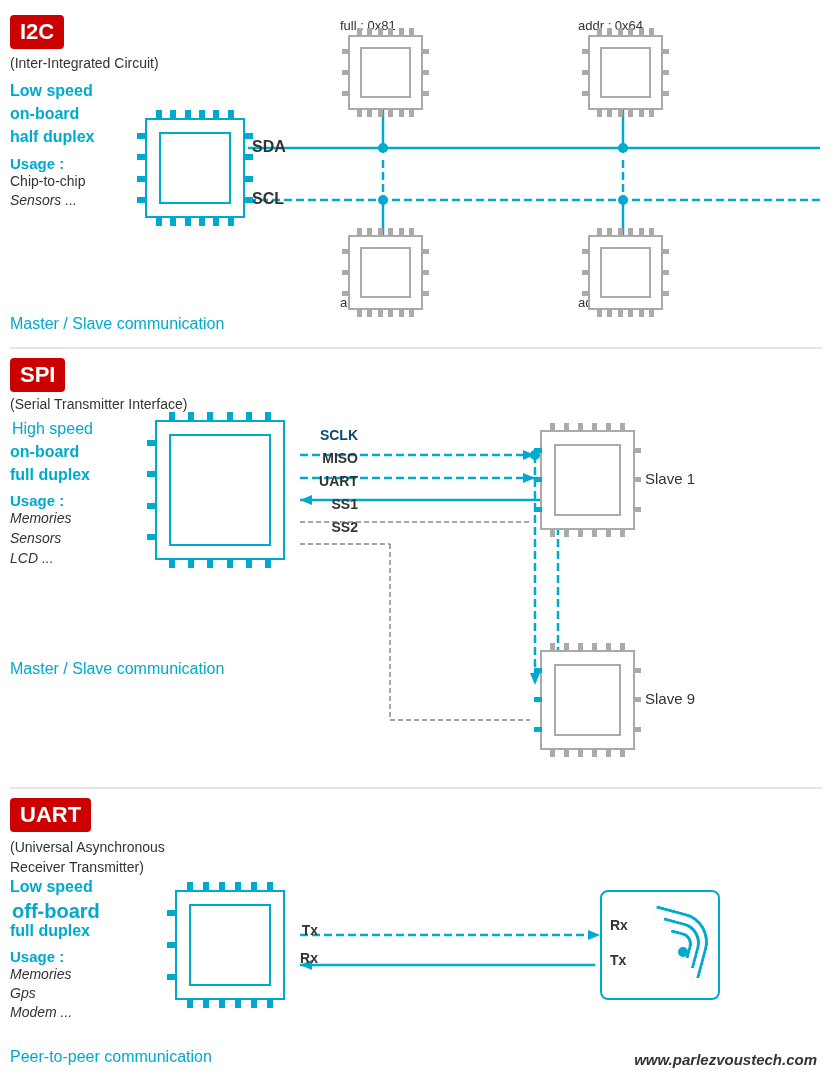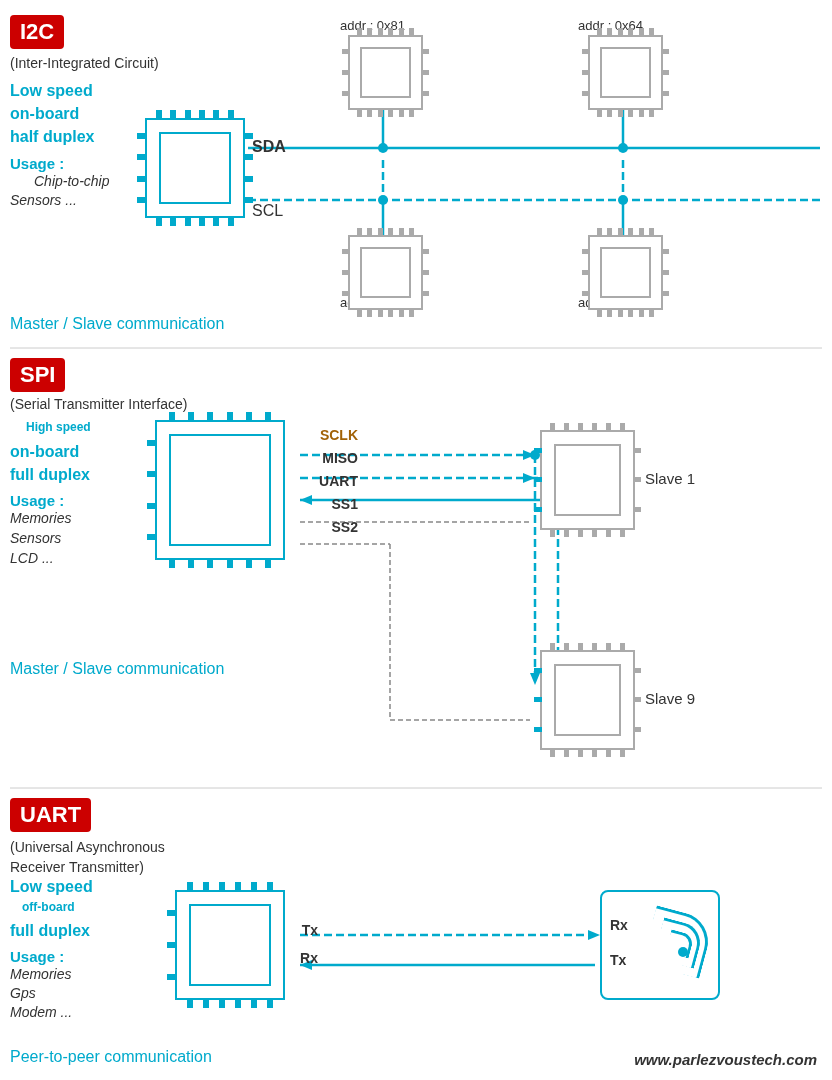--- a/index.html
+++ b/index.html
@@ -105,32 +105,32 @@
   <span class="protocol-badge badge-i2c">I2C</span>
 </div>
 
 <div style="position:absolute; left:10px; top:55px; font-size:14px; color:#333;">(Inter-Integrated Circuit)</div>
 
 <div style="position:absolute; left:10px; top:82px; font-size:16px; color:#00aacc; font-weight:bold;">Low speed</div>
 <div style="position:absolute; left:10px; top:105px; font-size:16px; color:#00aacc; font-weight:bold;">on-board</div>
 <div style="position:absolute; left:10px; top:128px; font-size:16px; color:#00aacc; font-weight:bold;">half duplex</div>
 
 <div style="position:absolute; left:10px; top:155px; font-size:15px; color:#00aacc; font-weight:bold;">Usage :</div>
-<div style="position:absolute; left:10px; top:173px; font-size:14px; color:#333; font-style:italic;margin-left:24px;">Chip-to-chip</div>
+<div style="position:absolute; left:10px; top:173px; font-size:14px; color:#333; ">Chip-to-chip</div>
 <div style="position:absolute; left:10px; top:192px; font-size:14px; color:#333; font-style:italic;">Sensors ...</div>
 
 <div style="position:absolute; left:10px; top:315px; font-size:16px; color:#00aacc;">Master / Slave communication</div>
 
-<div style="position:absolute; left:340px; top:18px; font-size:13px; color:#333;">addr : 0x81</div>
+<div style="position:absolute; left:340px; top:18px; font-size:13px; color:#333;">full : 0x81</div>
 <div style="position:absolute; left:578px; top:18px; font-size:13px; color:#333;">addr : 0x64</div>
 <div style="position:absolute; left:340px; top:295px; font-size:13px; color:#333;">addr : 0x40</div>
 <div style="position:absolute; left:578px; top:295px; font-size:13px; color:#333;">addr : 0x89</div>
 
 <div style="position:absolute; left:252px; top:138px; font-size:16px; color:#333; font-weight:bold;">SDA</div>
-<div style="position:absolute; left:252px; top:190px; font-size:16px; color:#333; font-weight:normal;margin-top:12px;">SCL</div>
+<div style="position:absolute; left:252px; top:190px; font-size:16px; color:#333; font-weight:bold;">SCL</div>
 
 <div style="position:absolute; left:145px; top:118px; width:100px; height:100px; border:2.5px solid #00aacc; background:white;">
   <div style="position:absolute; top:12px; left:12px; right:12px; bottom:12px; border:2px solid #00aacc;"></div>
 
   <div style="position:absolute; top:-10px; left:5px; right:5px; display:flex; justify-content:space-around;">
     <div style="width:6px;height:10px;background:#00aacc;"></div>
     <div style="width:6px;height:10px;background:#00aacc;"></div>
     <div style="width:6px;height:10px;background:#00aacc;"></div>
     <div style="width:6px;height:10px;background:#00aacc;"></div>
     <div style="width:6px;height:10px;background:#00aacc;"></div>
@@ -280,21 +280,21 @@
     <div style="height:5px;width:8px;background:#aaa;"></div>
   </div>
 </div>
 
 <div style="position:absolute; left:10px; top:358px;">
   <span class="protocol-badge badge-spi">SPI</span>
 </div>
 
 <div style="position:absolute; left:10px; top:396px; font-size:14px; color:#333;">(Serial Transmitter Interface)</div>
 
-<div style="position:absolute; left:26px; top:420px; font-size:12px; color:#00aacc; font-weight:bold;">High speed</div>
+<div style="position:absolute; left:12px; top:420px; font-size:16px; color:#00aacc; font-weight:normal;">High speed</div>
 <div style="position:absolute; left:10px; top:443px; font-size:16px; color:#00aacc; font-weight:bold;">on-board</div>
 <div style="position:absolute; left:10px; top:466px; font-size:16px; color:#00aacc; font-weight:bold;">full duplex</div>
 
 <div style="position:absolute; left:10px; top:492px; font-size:15px; color:#00aacc; font-weight:bold;">Usage :</div>
 <div style="position:absolute; left:10px; top:510px; font-size:14px; color:#333; font-style:italic;">Memories</div>
 <div style="position:absolute; left:10px; top:530px; font-size:14px; color:#333; font-style:italic;">Sensors</div>
 <div style="position:absolute; left:10px; top:550px; font-size:14px; color:#333; font-style:italic;">LCD ...</div>
 
 <div style="position:absolute; left:10px; top:660px; font-size:16px; color:#00aacc;">Master / Slave communication</div>
 
@@ -319,21 +319,21 @@
       <div style="width:6px;height:10px;background:#00aacc;"></div>
   </div>
 
   <div style="position:absolute; left:-10px; top:5px; bottom:5px; display:flex; flex-direction:column; justify-content:space-around;">
     <div style="height:6px;width:10px;background:#00aacc;"></div>
       <div style="height:6px;width:10px;background:#00aacc;"></div>
     <div style="height:6px;width:10px;background:#00aacc;"></div>
       <div style="height:6px;width:10px;background:#00aacc;"></div>
   </div>
 
-  <div style="position:absolute; right:-75px; top:5px; font-size:14px; font-weight:bold; color:#a16207;">SCLK</div>
+  <div style="position:absolute; right:-75px; top:5px; font-size:14px; font-weight:bold; color:#0c4a6e;">SCLK</div>
   <div style="position:absolute; right:-75px; top:28px; font-size:14px; font-weight:bold; color:#333;">MISO</div>
   <div style="position:absolute; right:-75px; top:51px; font-size:14px; font-weight:bold; color:#333;">UART</div>
   <div style="position:absolute; right:-75px; top:74px; font-size:14px; font-weight:bold; color:#333;">SS1</div>
   <div style="position:absolute; right:-75px; top:97px; font-size:14px; font-weight:bold; color:#333;">SS2</div>
 </div>
 
 <div style="position:absolute; left:540px; top:430px; width:95px; height:100px; border:2.5px solid #aaa; background:white;">
   <div style="position:absolute; top:12px; left:12px; right:12px; bottom:12px; border:2px solid #aaa;"></div>
   <div style="position:absolute; top:-9px; left:4px; right:4px; display:flex; justify-content:space-around;">
     <div style="width:5px;height:9px;background:#aaa;"></div>
@@ -397,21 +397,21 @@
 
 <div style="position:absolute; left:10px; top:798px;">
   <span class="protocol-badge badge-uart">UART</span>
 </div>
 
 <div style="position:absolute; left:10px; top:838px; font-size:14px; color:#333; line-height:1.4;">
   (Universal Asynchronous<br>Receiver Transmitter)
 </div>
 
 <div style="position:absolute; left:10px; top:878px; font-size:16px; color:#00aacc; font-weight:bold;">Low speed</div>
-<div style="position:absolute; left:22px; top:900px; font-size:12px; color:#00aacc; font-weight:bold;">off-board</div>
+<div style="position:absolute; left:12px; top:900px; font-size:20px; color:#00aacc; font-weight:bold;">off-board</div>
 <div style="position:absolute; left:10px; top:922px; font-size:16px; color:#00aacc; font-weight:bold;">full duplex</div>
 
 <div style="position:absolute; left:10px; top:948px; font-size:15px; color:#00aacc; font-weight:bold;">Usage :</div>
 <div style="position:absolute; left:10px; top:966px; font-size:14px; color:#333; font-style:italic;">Memories</div>
 <div style="position:absolute; left:10px; top:985px; font-size:14px; color:#333; font-style:italic;">Gps</div>
 <div style="position:absolute; left:10px; top:1004px; font-size:14px; color:#333; font-style:italic;">Modem ...</div>
 
 <div style="position:absolute; left:10px; top:1048px; font-size:16px; color:#00aacc;">Peer-to-peer communication</div>
 
 <div style="position:absolute; left:175px; top:890px; width:110px; height:110px; border:2.5px solid #00aacc; background:white;">

